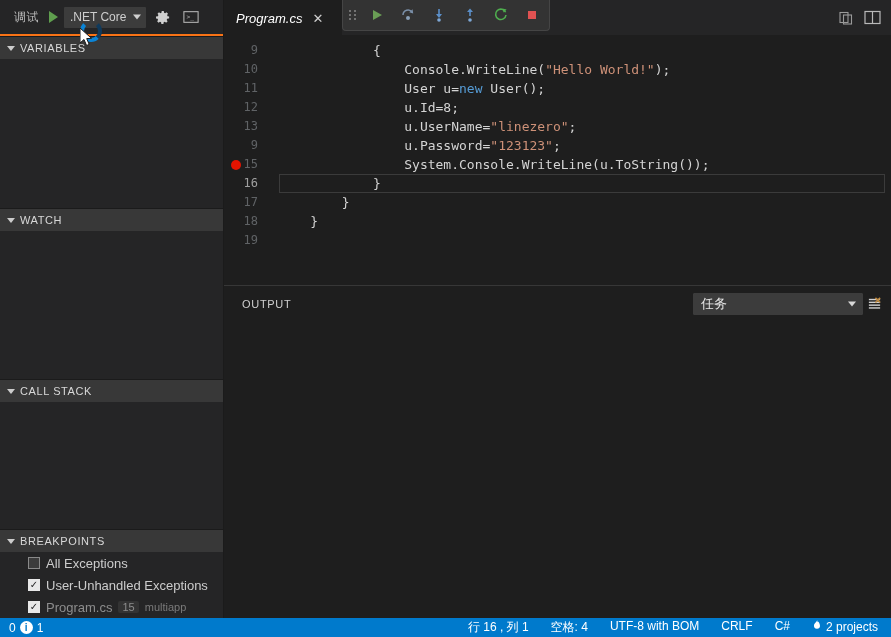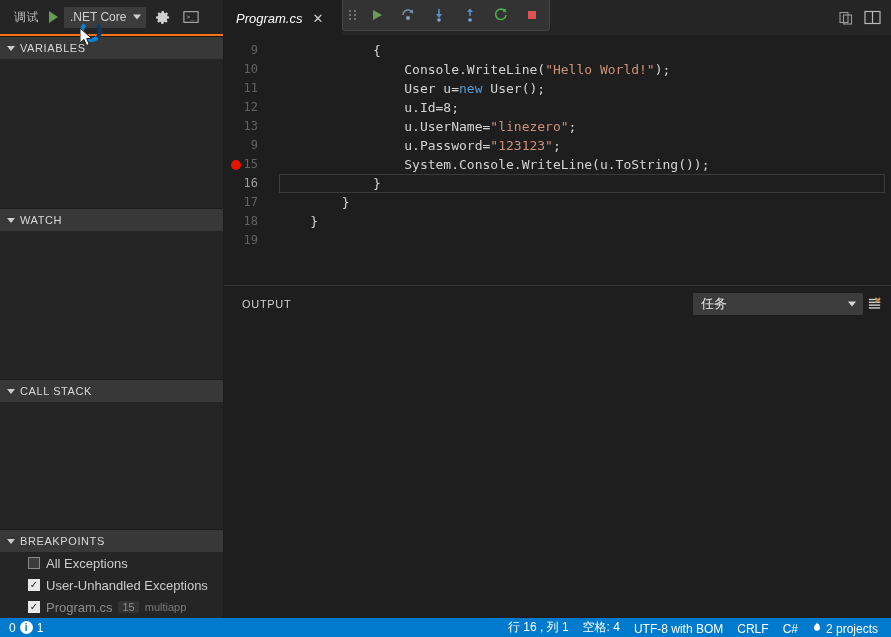--- a/index.html
+++ b/index.html
@@ -142,21 +142,21 @@
   }
   .panel-body { flex: 1; background: #1e1e1e; }
 
   
   .statusbar {
     position: absolute; left: 0; right: 0; bottom: 0; height: 19px;
     background: #007acc; display: flex; align-items: center;
     color: #ffffff; font-size: 12px;
   }
   .sb-left { display: flex; align-items: center; gap: 4px; padding-left: 2px; }
-  .sb-right { margin-left: auto; display: flex; align-items: flex-end; gap: 0; padding-right: 6px; }
+  .sb-right { margin-left: auto; display: flex; align-items: flex-start; gap: 8px; padding-right: 6px; }
   .sb-item { padding: 0 7px; display: flex; align-items: center; gap: 4px; white-space: nowrap; }
   .sb-badge {
     width: 13px; height: 13px; border-radius: 50%; background: #ffffff; color: #007acc;
     font-size: 10px; font-weight: bold; display: inline-flex;
     align-items: center; justify-content: center; line-height: 1;
   }
   .cursor-arrow { position: absolute; z-index: 40; pointer-events: none; }
   .spinner-ring {
     position: absolute; z-index: 30; width: 22px; height: 22px; border-radius: 50%;
     border: 4px solid #0b84d6; border-top-color: transparent; border-right-color: #103a5c;

